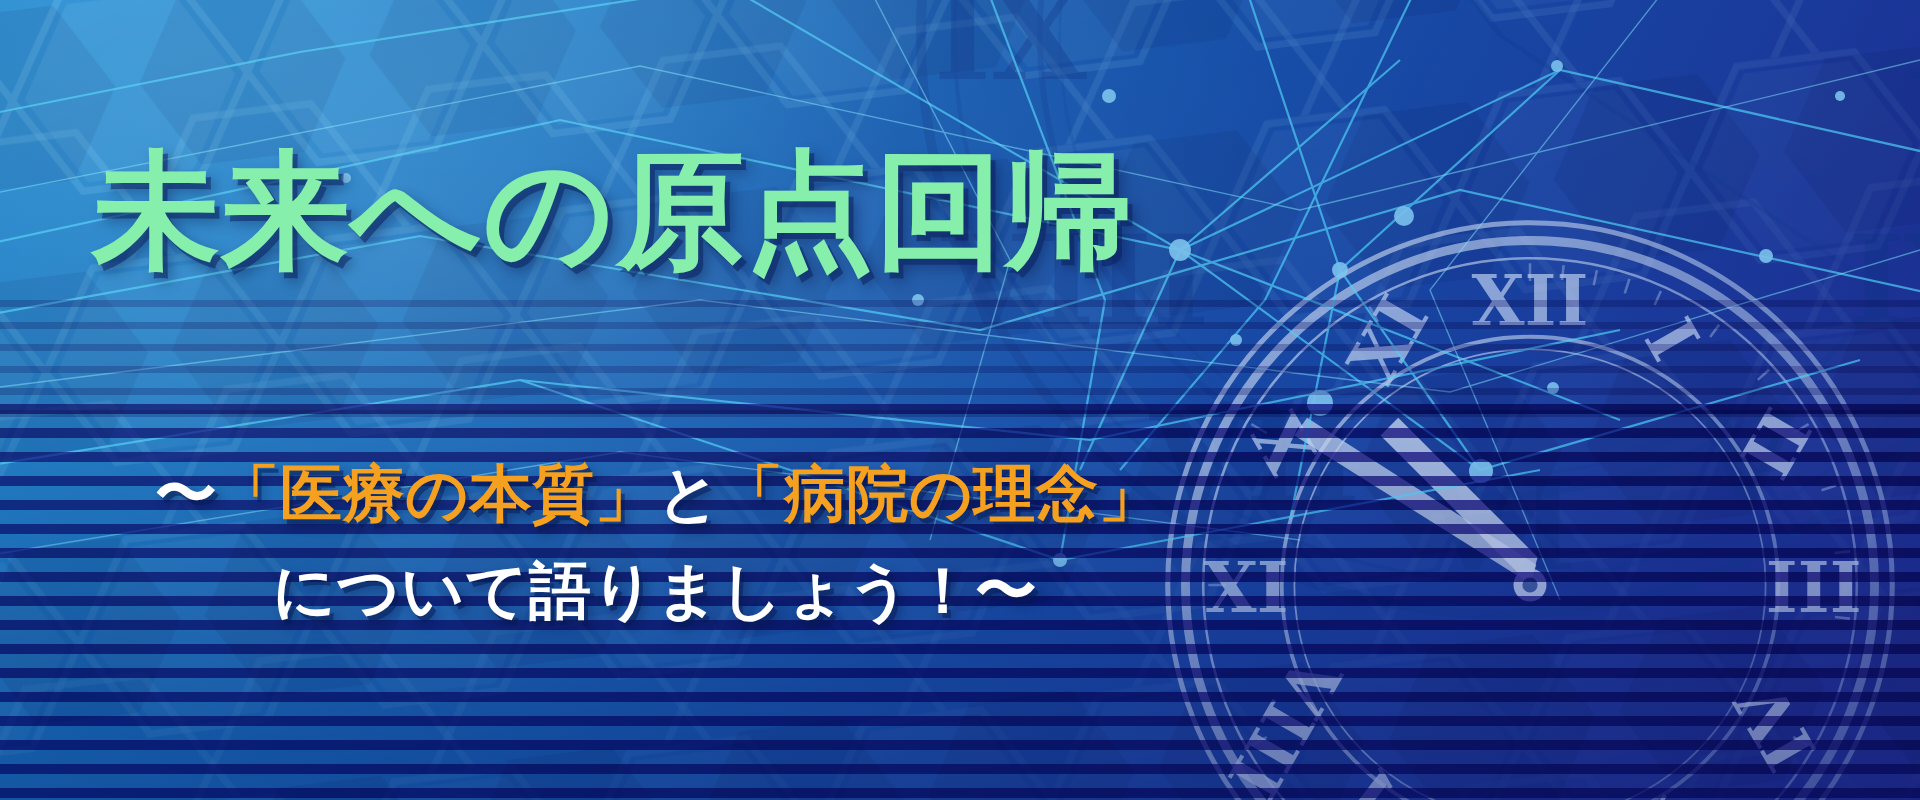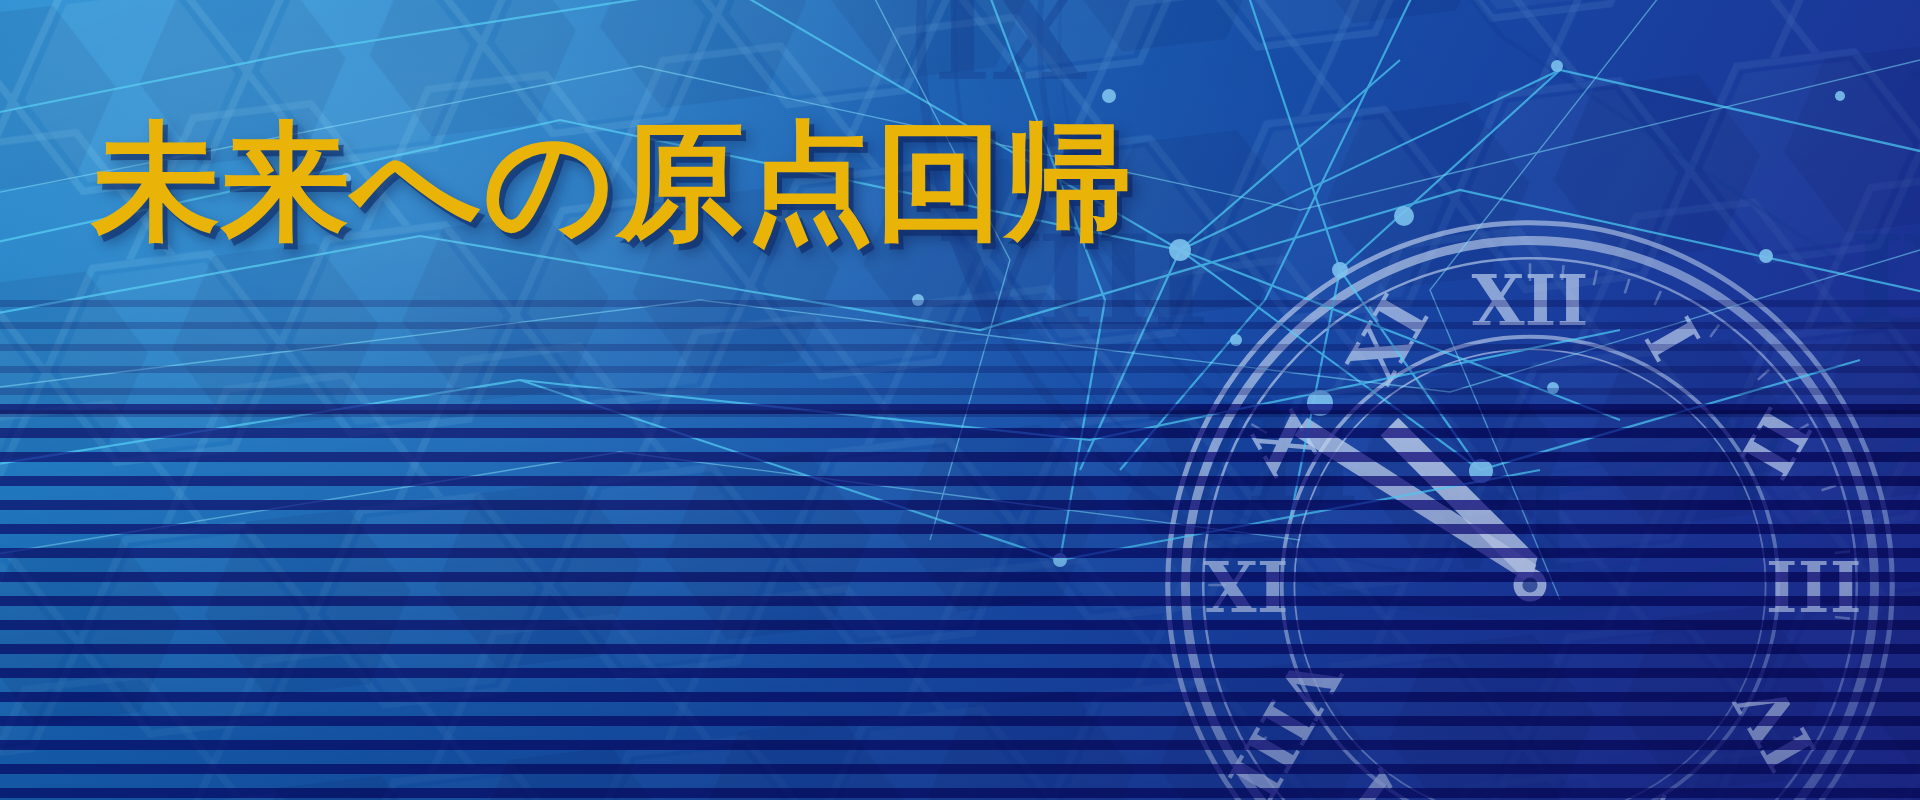--- a/index.html
+++ b/index.html
@@ -89,31 +89,31 @@
   
   #content{
     position:absolute;
     inset:0;
     z-index:40;
   }
 
   #headline{
     position:absolute;
     left:92px;
-    top:128px;
+    top:148px;
     font-size:128px;
     line-height:1.0;
     font-weight:700;
-    color:#eab308;
+    color:#86efac;
     letter-spacing:.012em;
     white-space:nowrap;
     text-shadow:
       5px 6px 0 rgba(10,30,90,.50),
       8px 9px 14px rgba(6,18,70,.42);
-    font-family:Liberation Mono, monospace;
+    font-family:Liberation Serif, serif;
   }
 
   #subtitle-block{
     position:absolute;
     left:0; right:0;
     top:452px;
     text-align:center;
     padding-right:650px;
     padding-left:40px;
   }
@@ -401,15 +401,26 @@
 
   <div id="scanlines-2"></div>
   <div id="scanlines"></div>
 
   <div class="layer" id="vignette"></div>
 
   <div id="content">
 
     <div id="headline">未来への原点回帰</div>
 
+    <div id="subtitle-block">
+
+      <div class="sub-line sub-line-1">
+        <span class="t-white">〜</span><span class="t-orange">「医療の本質」</span><span class="t-white">と</span><span class="t-orange">「病院の理念」</span>
+      </div>
+
+      <div class="sub-line sub-line-2">
+        <span class="t-white">について語りましょう！〜</span>
+      </div>
+
+    </div>
   </div>
 
 </div>
 
 </body></html>

